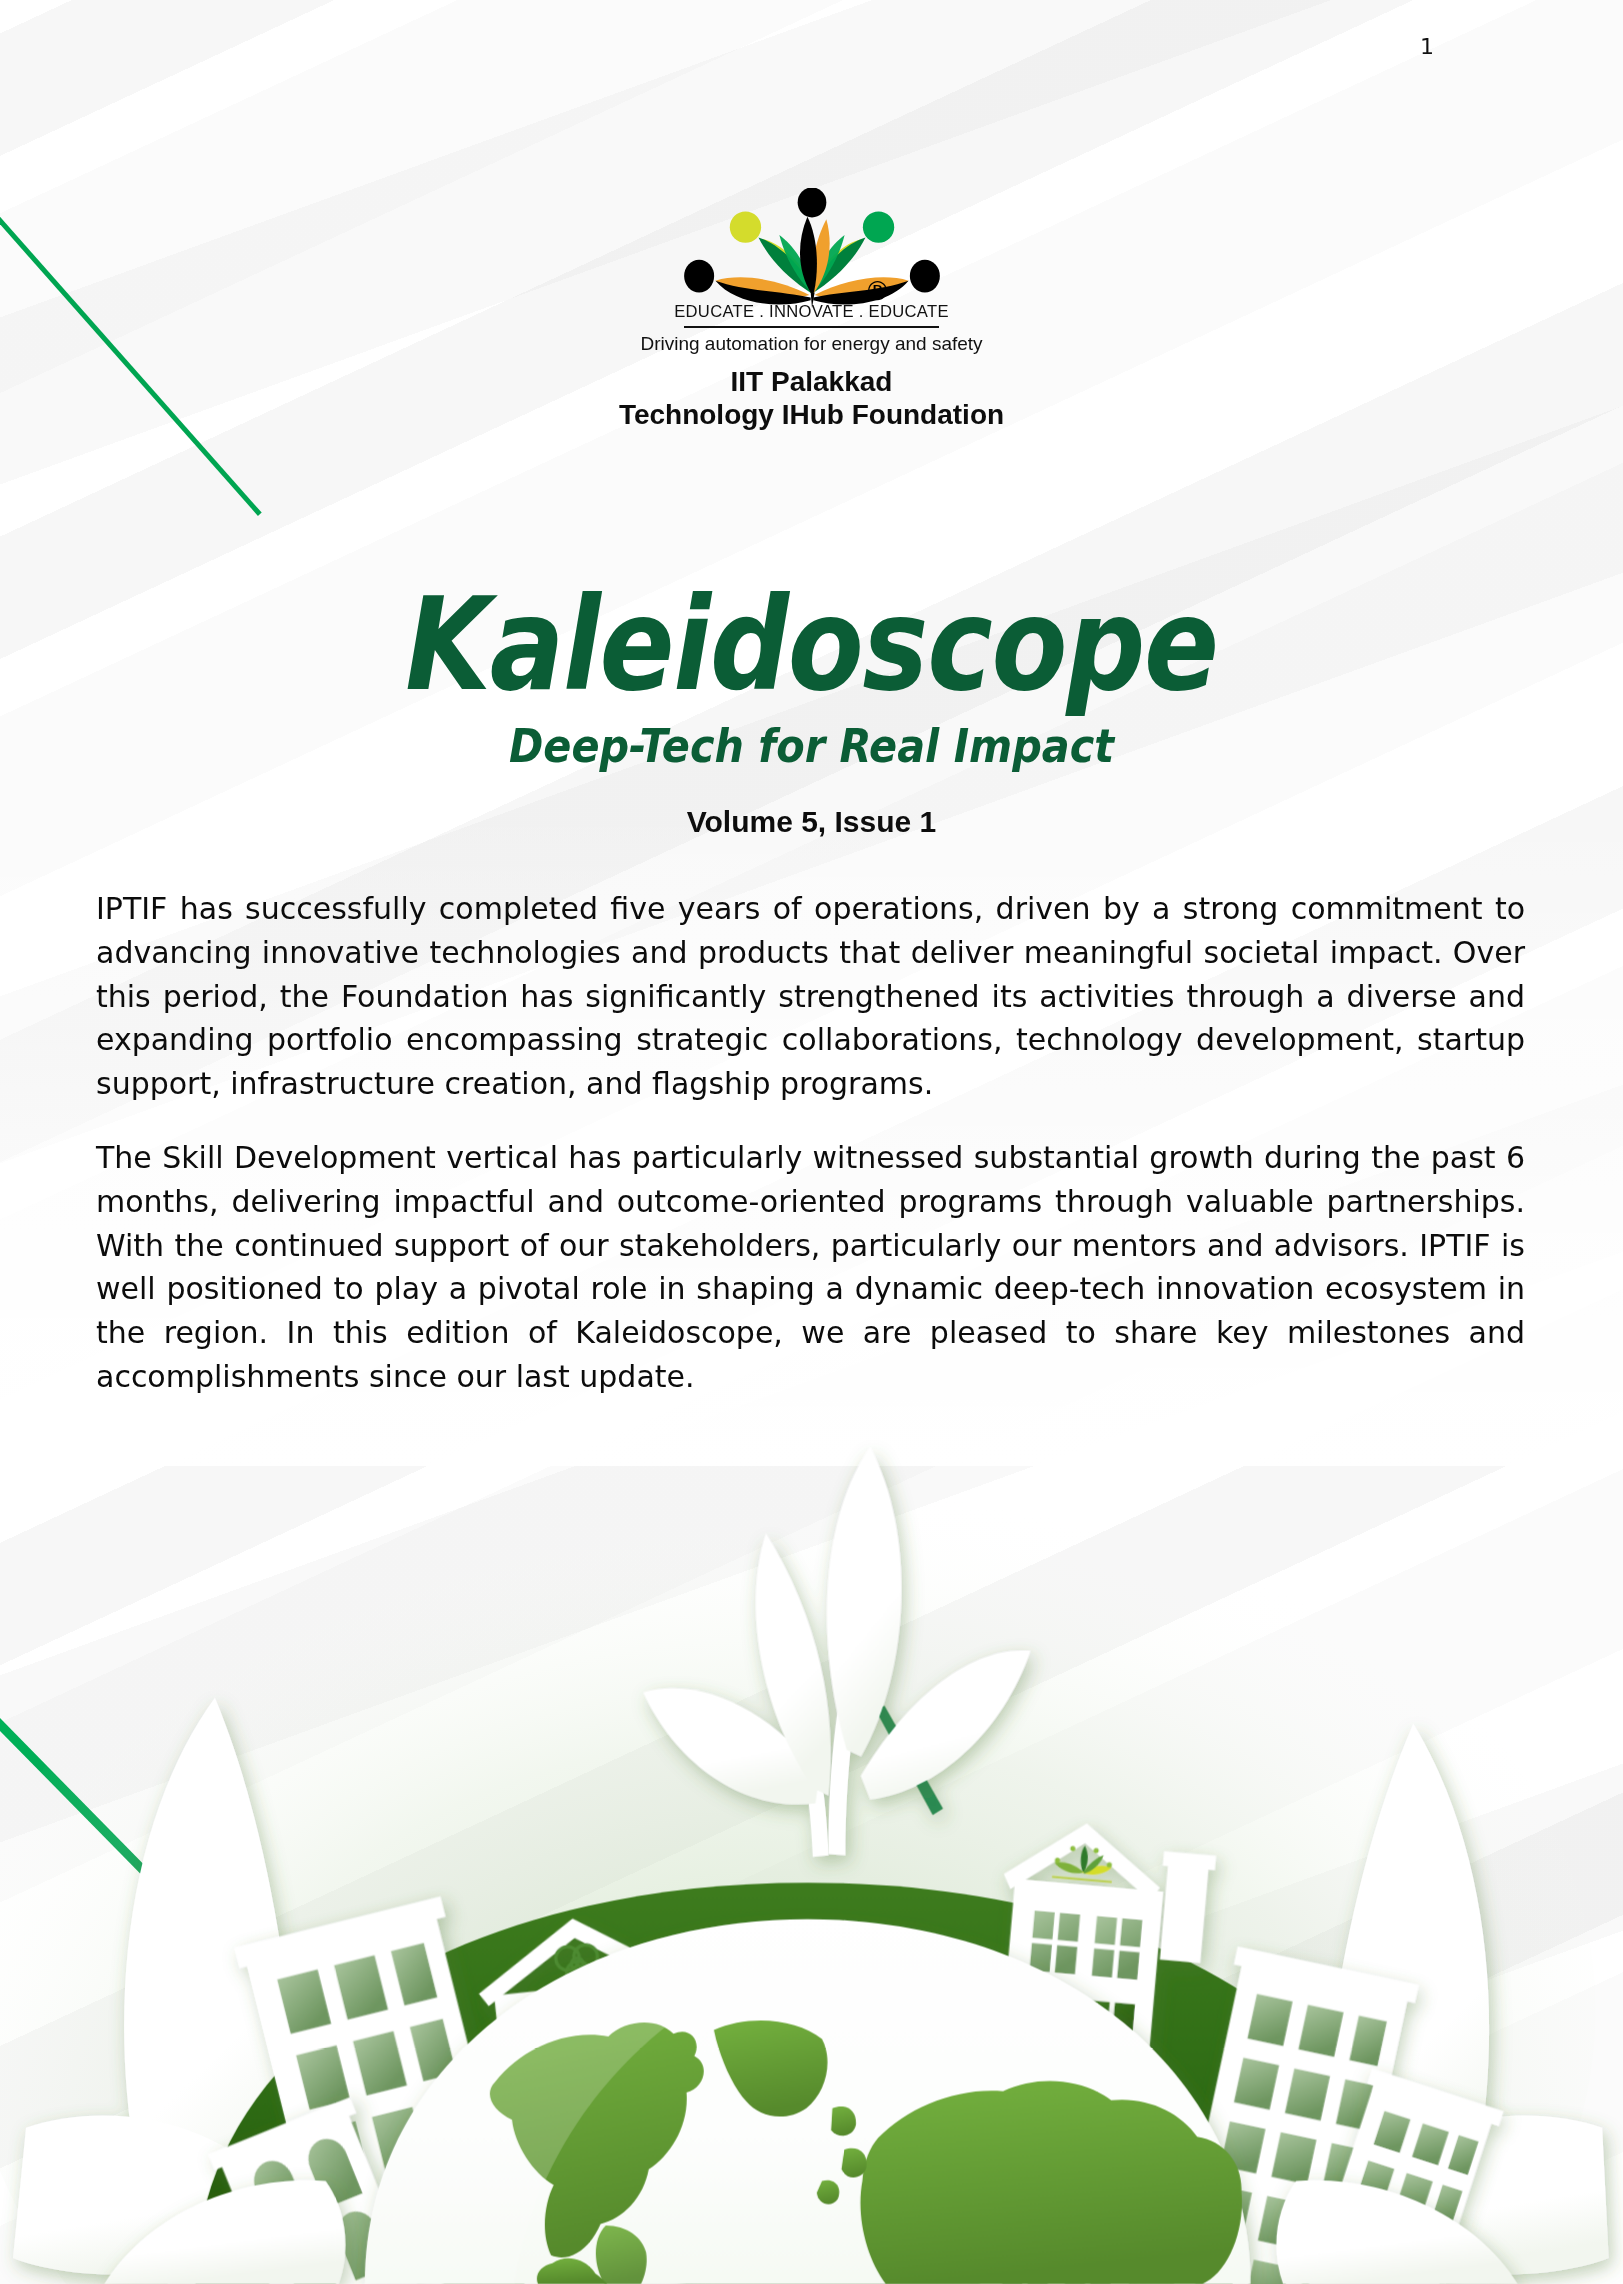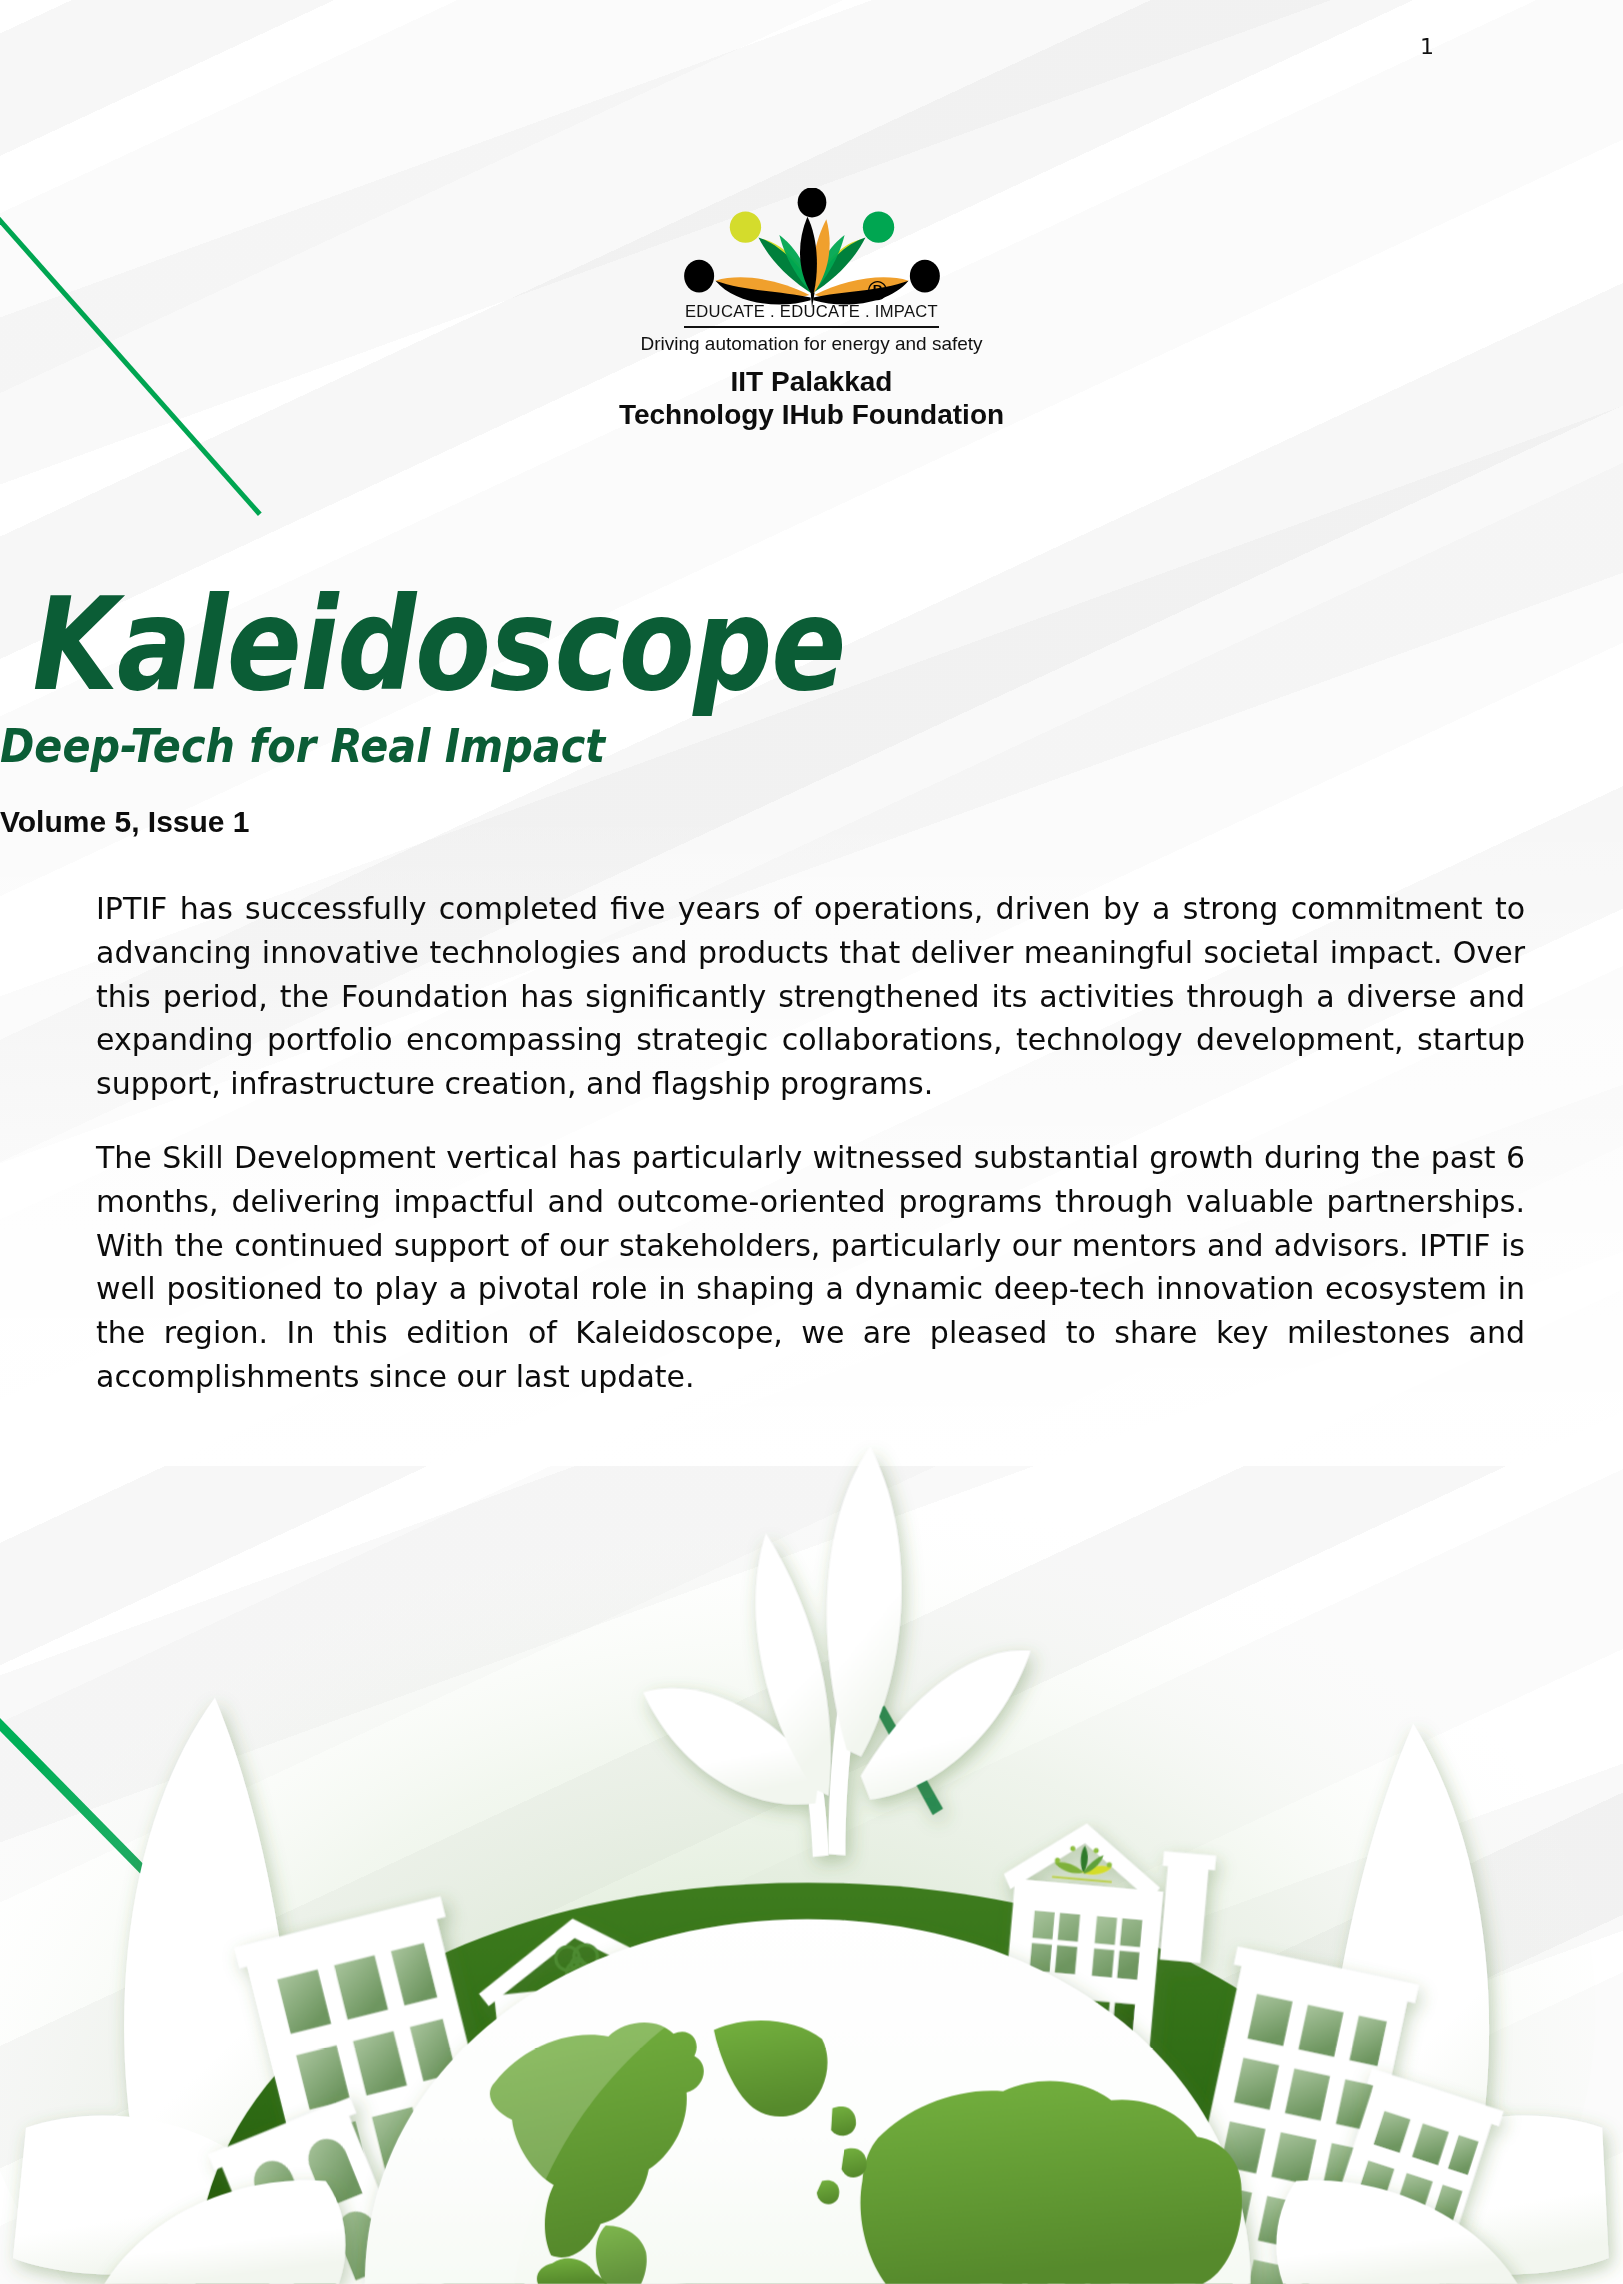--- a/index.html
+++ b/index.html
@@ -145,20 +145,21 @@
     font-family: "Liberation Sans", sans-serif;
     font-size: 19px;
     color: #111;
   }
 
   
   #masthead {
     position: absolute;
     top: 586px;
     left: 0; right: 0;
+    text-align: center;
   }
   #masthead-title {
     font-family: "DejaVu Sans Condensed", "Liberation Sans Narrow", "Liberation Sans", sans-serif;
     font-weight: bold;
     font-style: italic;
     font-size: 128px;
     line-height: 0.92;
     color: #0B5D36;
     letter-spacing: -1.3px;
     transform: scaleX(0.96);
@@ -261,21 +262,21 @@
         <path d="M208 168 C 166 158, 106 158, 62 142 C 92 178, 160 186, 208 172 Z" fill="#000000"></path>
 
         <path d="M212 168 C 254 158, 314 158, 358 142 C 328 178, 260 186, 212 172 Z" fill="#000000"></path>
 
         <path d="M208 160 L 210 184 L 214 160 Z" fill="#000000"></path>
       </svg>
       <span id="logo-reg">®</span>
     </div>
 
     <div id="logo-tagline-row">
-      <span id="logo-tagline">EDUCATE . EDUCATE . IMPACT</span>
+      <span id="logo-tagline">EDUCATE . INNOVATE . EDUCATE</span>
       <div id="logo-rule"></div>
     </div>
 
     <div id="org-tagline">Driving automation for energy and safety</div>
     <div id="org-name">
       <div>IIT Palakkad</div>
       <div>Technology IHub Foundation</div>
     </div>
   </div>
 

